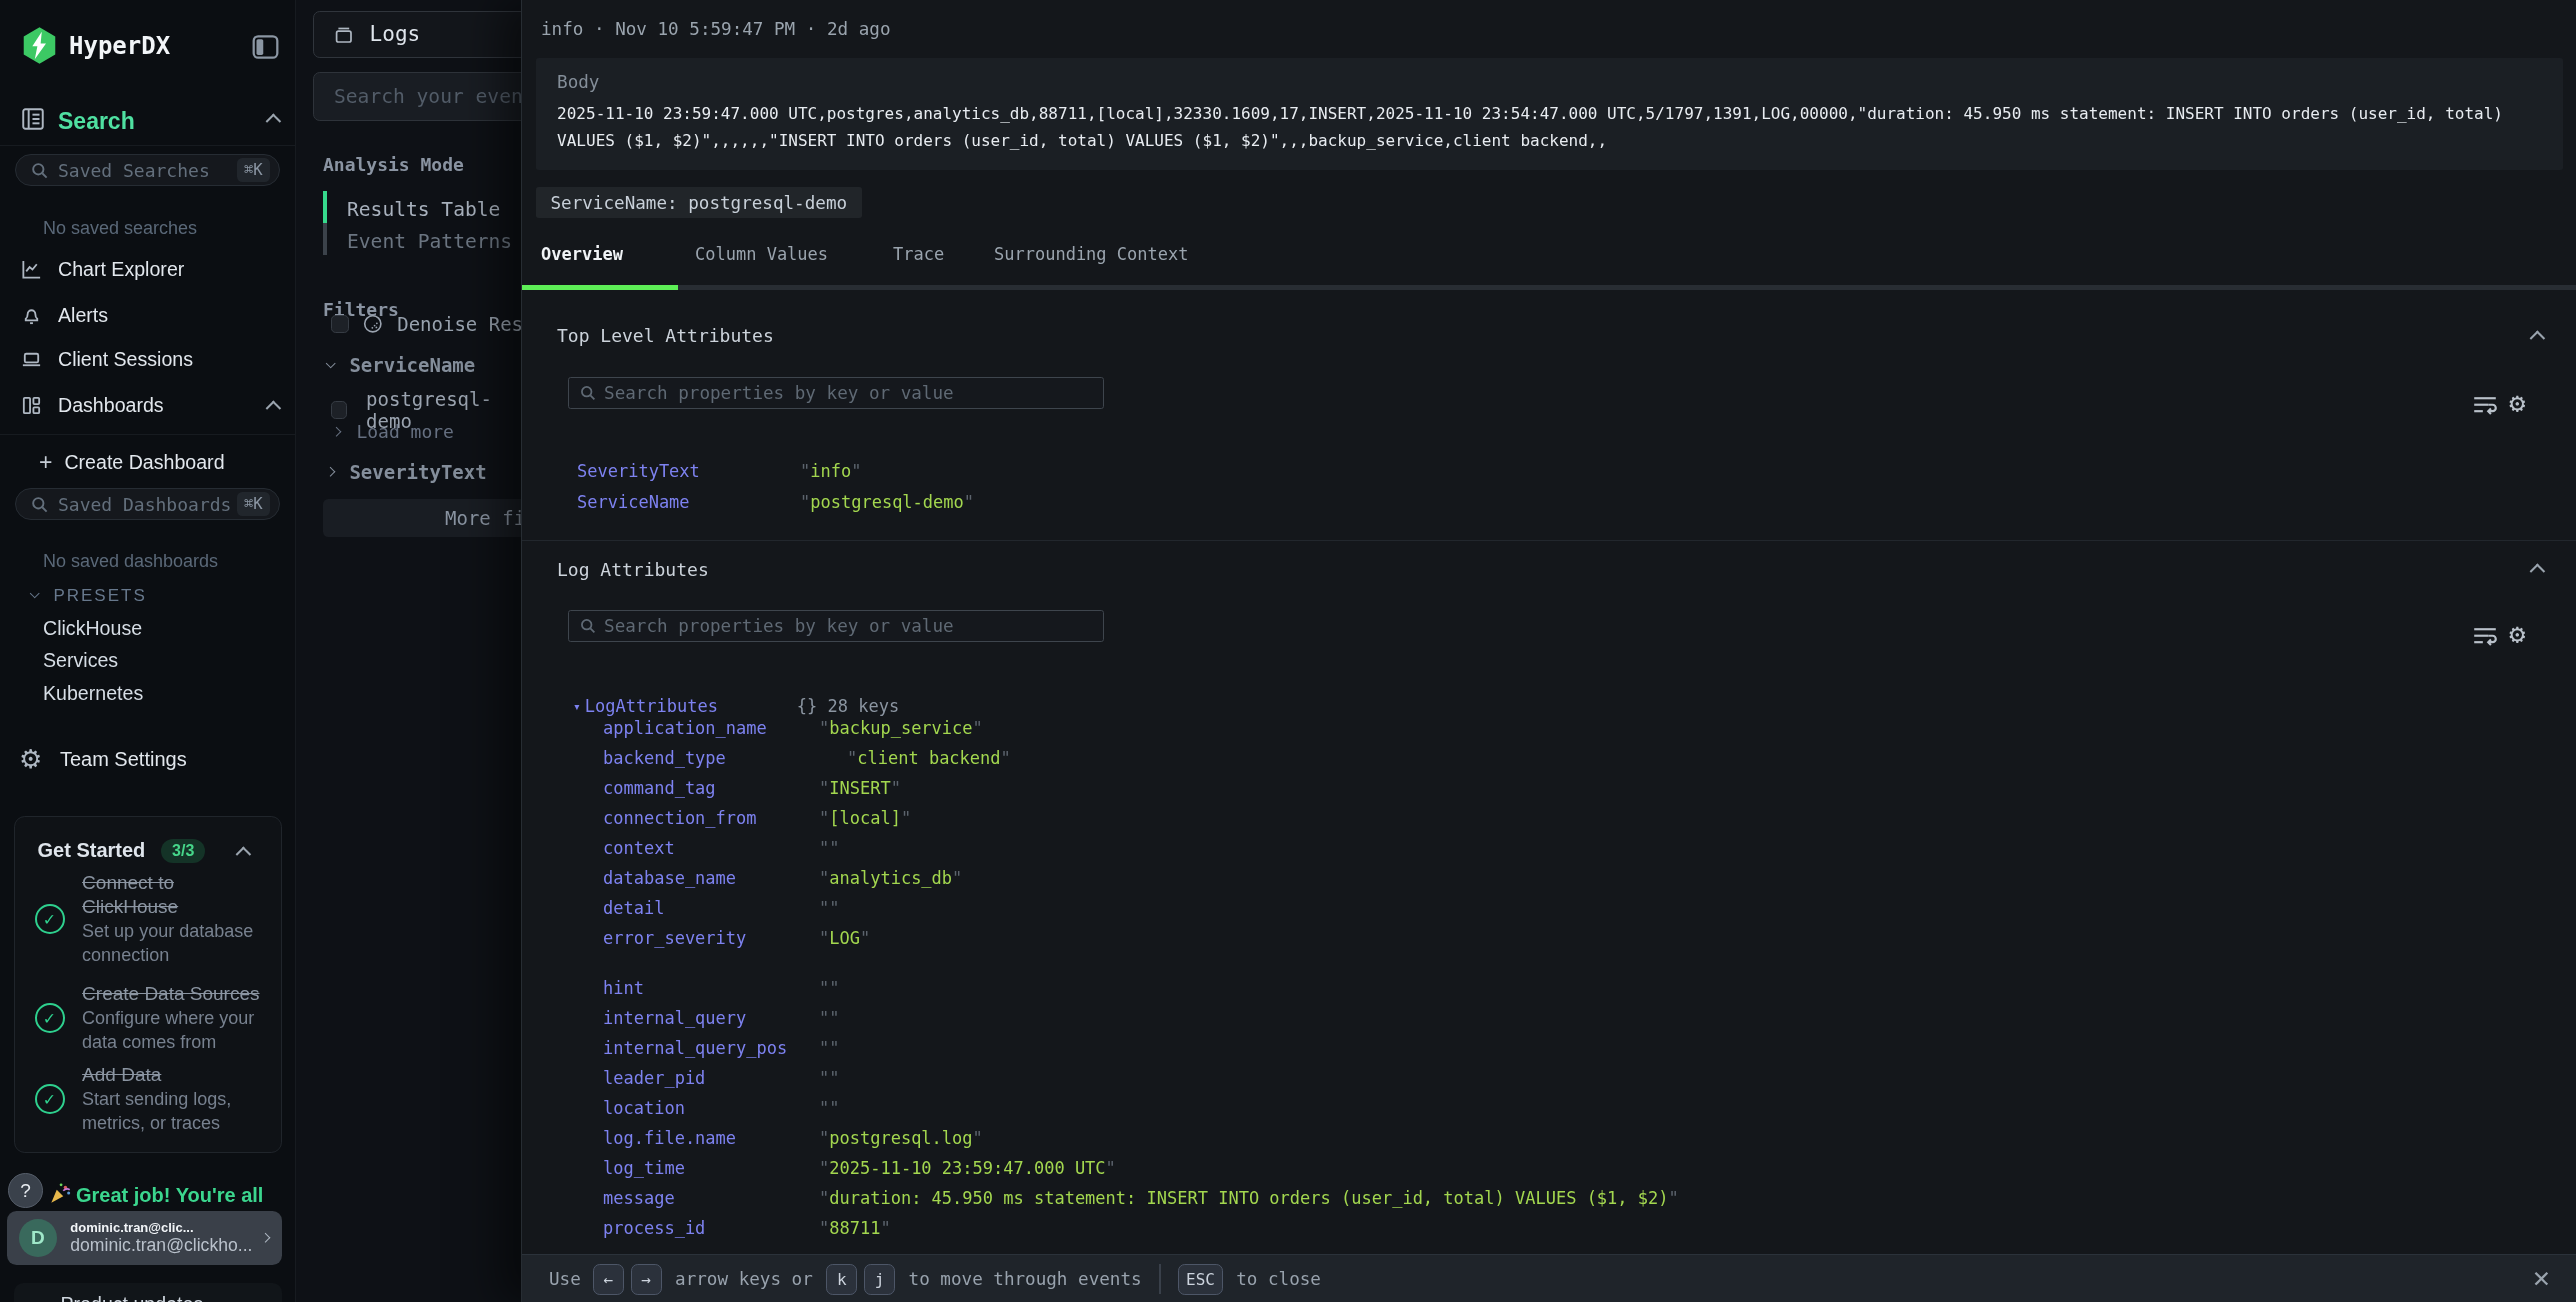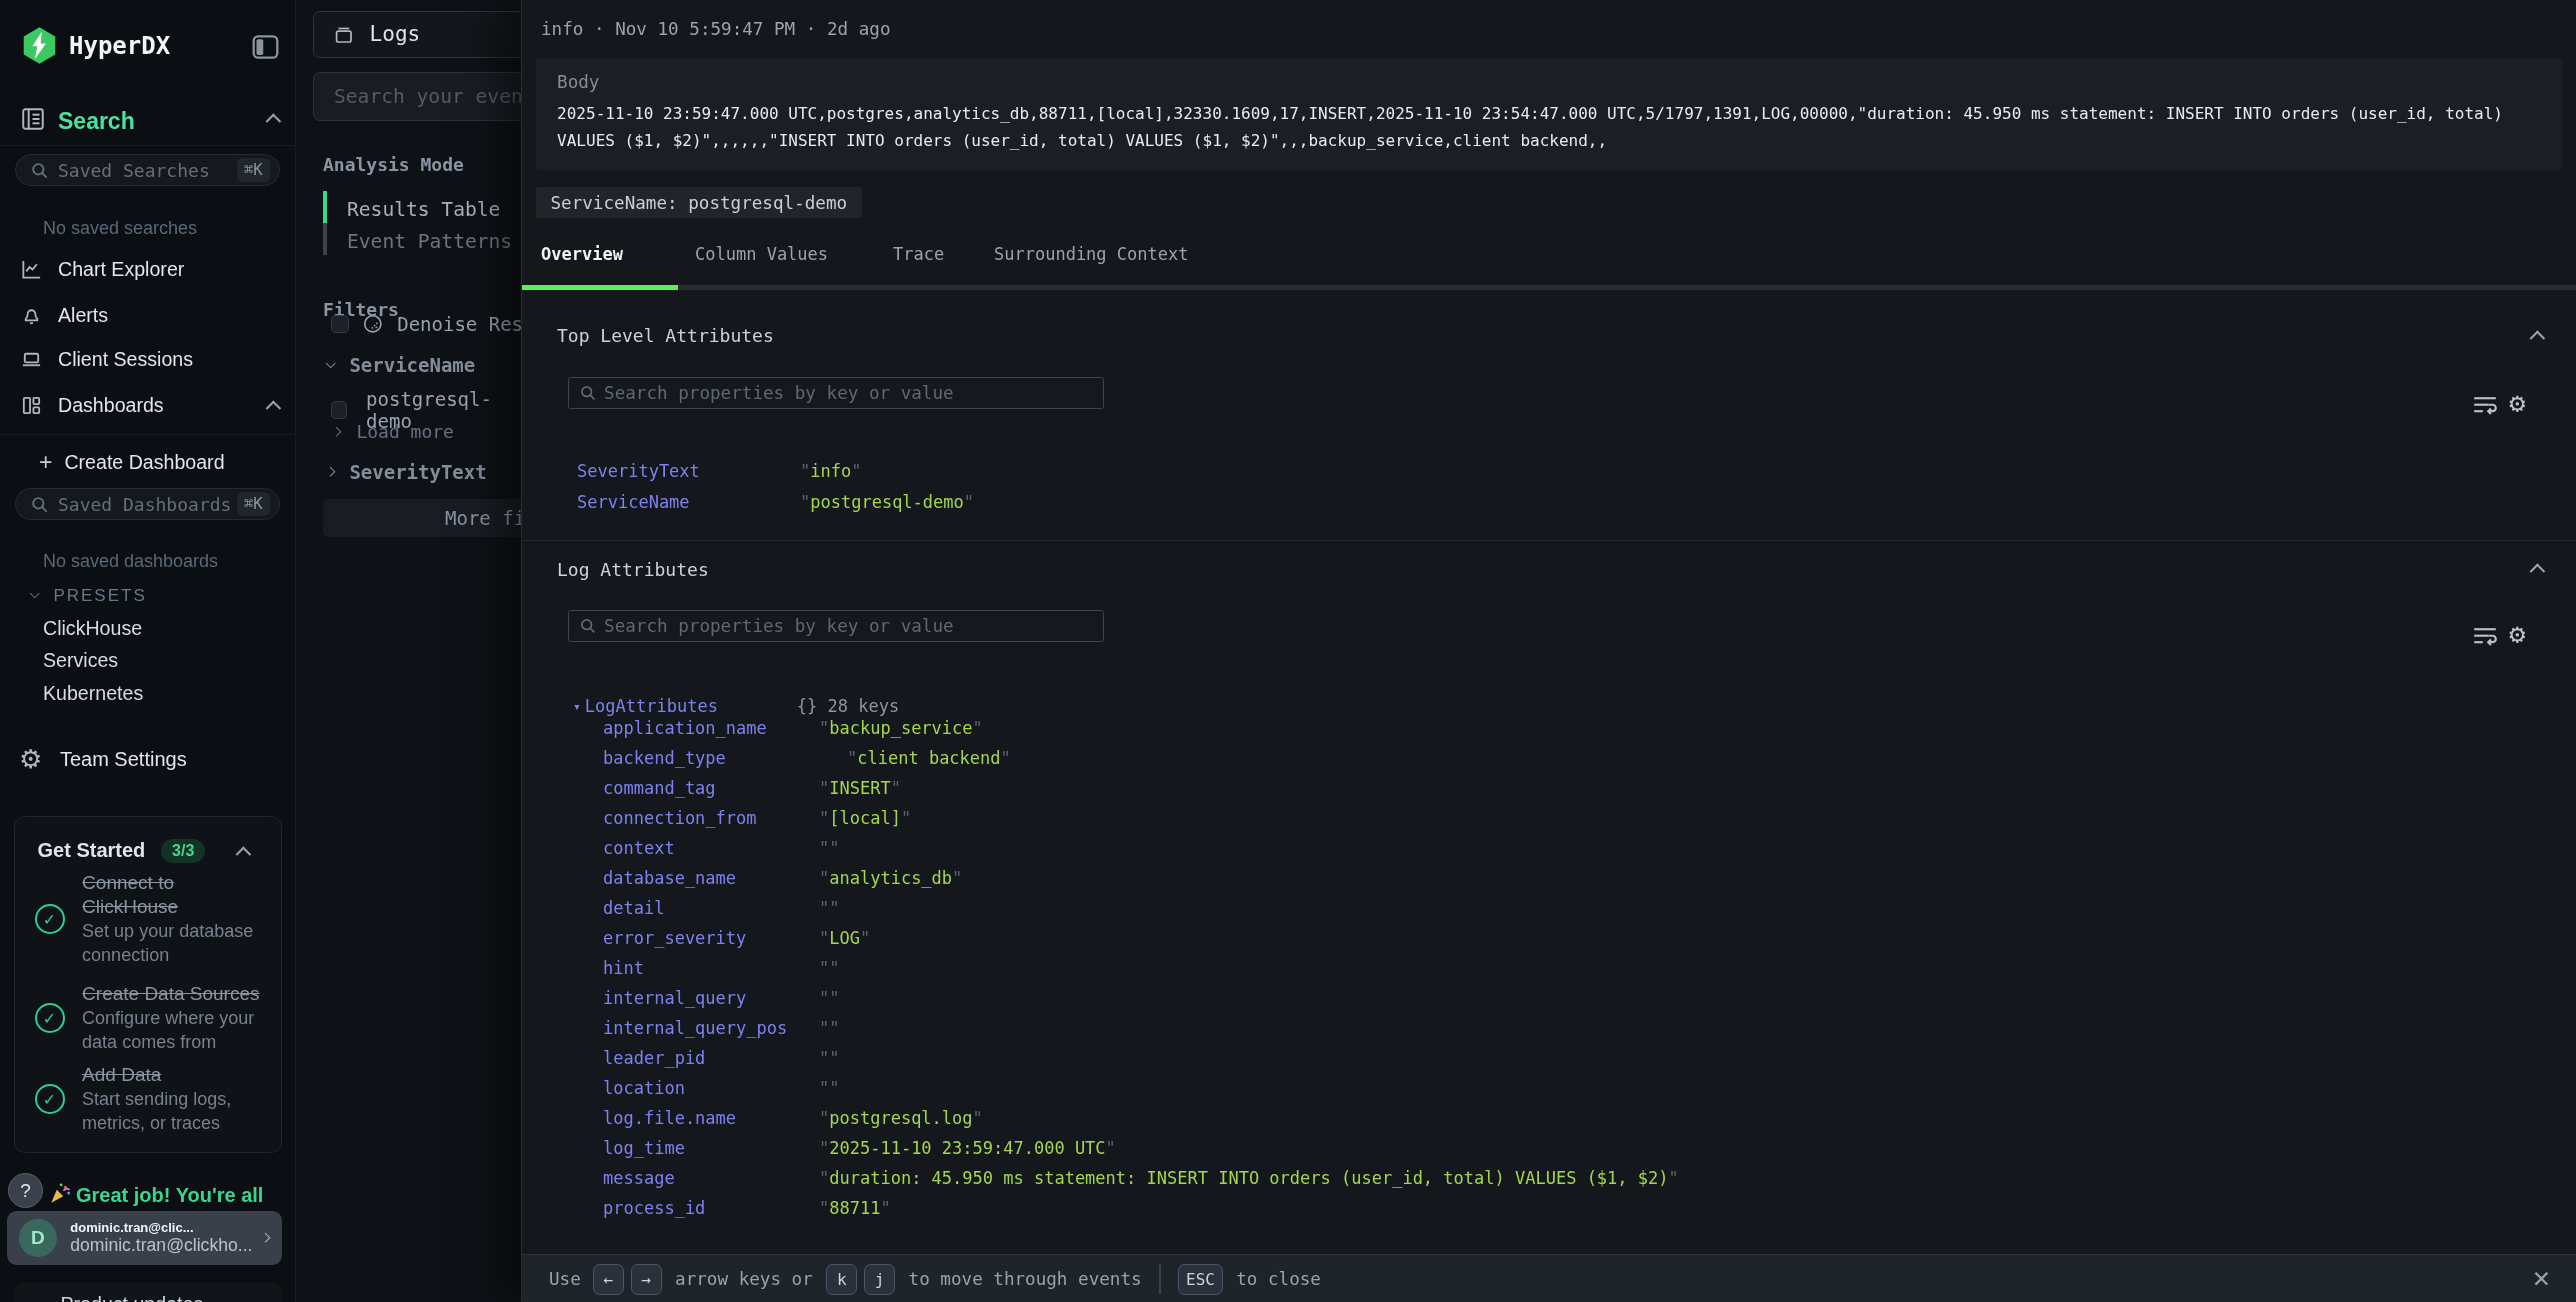--- a/index.html
+++ b/index.html
@@ -413,21 +413,21 @@
           <span><span class="q">"</span><span class="val">analytics_db</span><span class="q">"</span></span>
         </div>
         <div class="kv-row" style="height: 30px;">
           <span class="kv-key" style="width: 216px;">detail</span>
           <span><span class="q">"</span><span class="q">"</span></span>
         </div>
         <div class="kv-row" style="height: 30px;">
           <span class="kv-key" style="width: 216px;">error_severity</span>
           <span><span class="q">"</span><span class="val">LOG</span><span class="q">"</span></span>
         </div>
-        <div class="kv-row" style="height: 30px;">
+        <div class="kv-row" style="height: 30px; margin-top: 20px;">
           <span class="kv-key" style="width: 216px;">hint</span>
           <span><span class="q">"</span><span class="q">"</span></span>
         </div>
         <div class="kv-row" style="height: 30px;">
           <span class="kv-key" style="width: 216px;">internal_query</span>
           <span><span class="q">"</span><span class="q">"</span></span>
         </div>
         <div class="kv-row" style="height: 30px;">
           <span class="kv-key" style="width: 216px;">internal_query_pos</span>
           <span><span class="q">"</span><span class="q">"</span></span>

